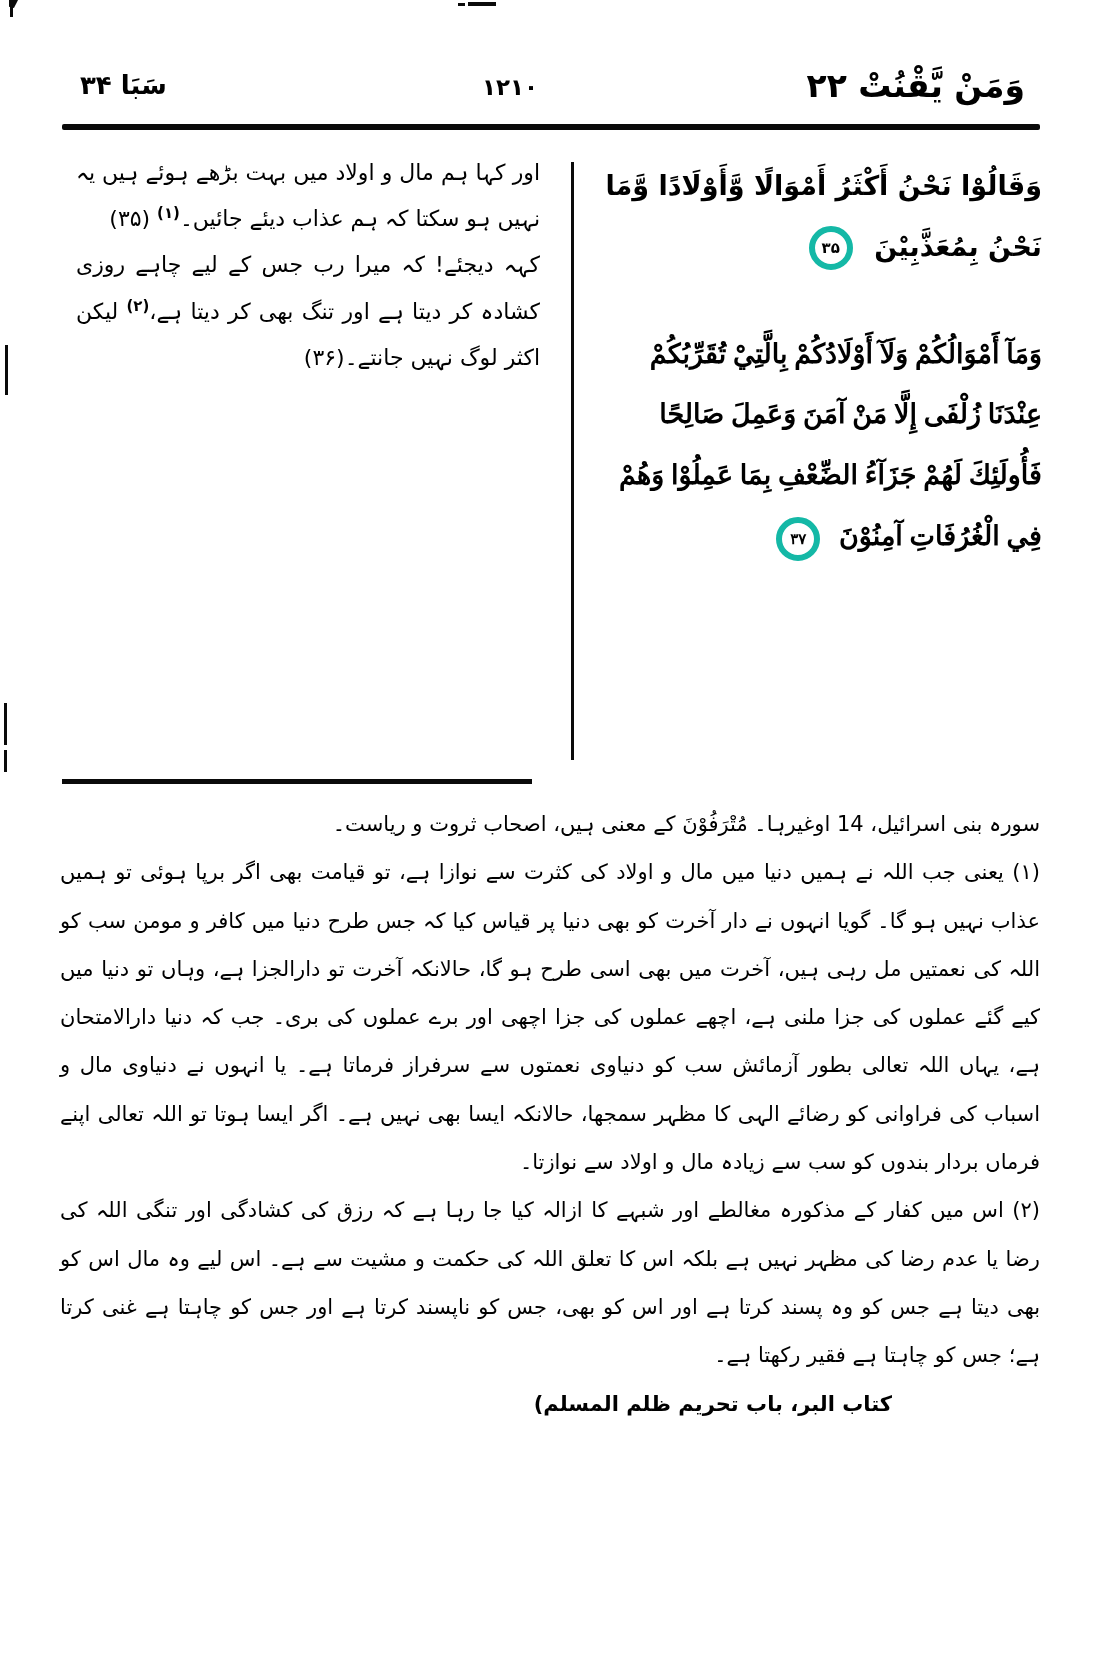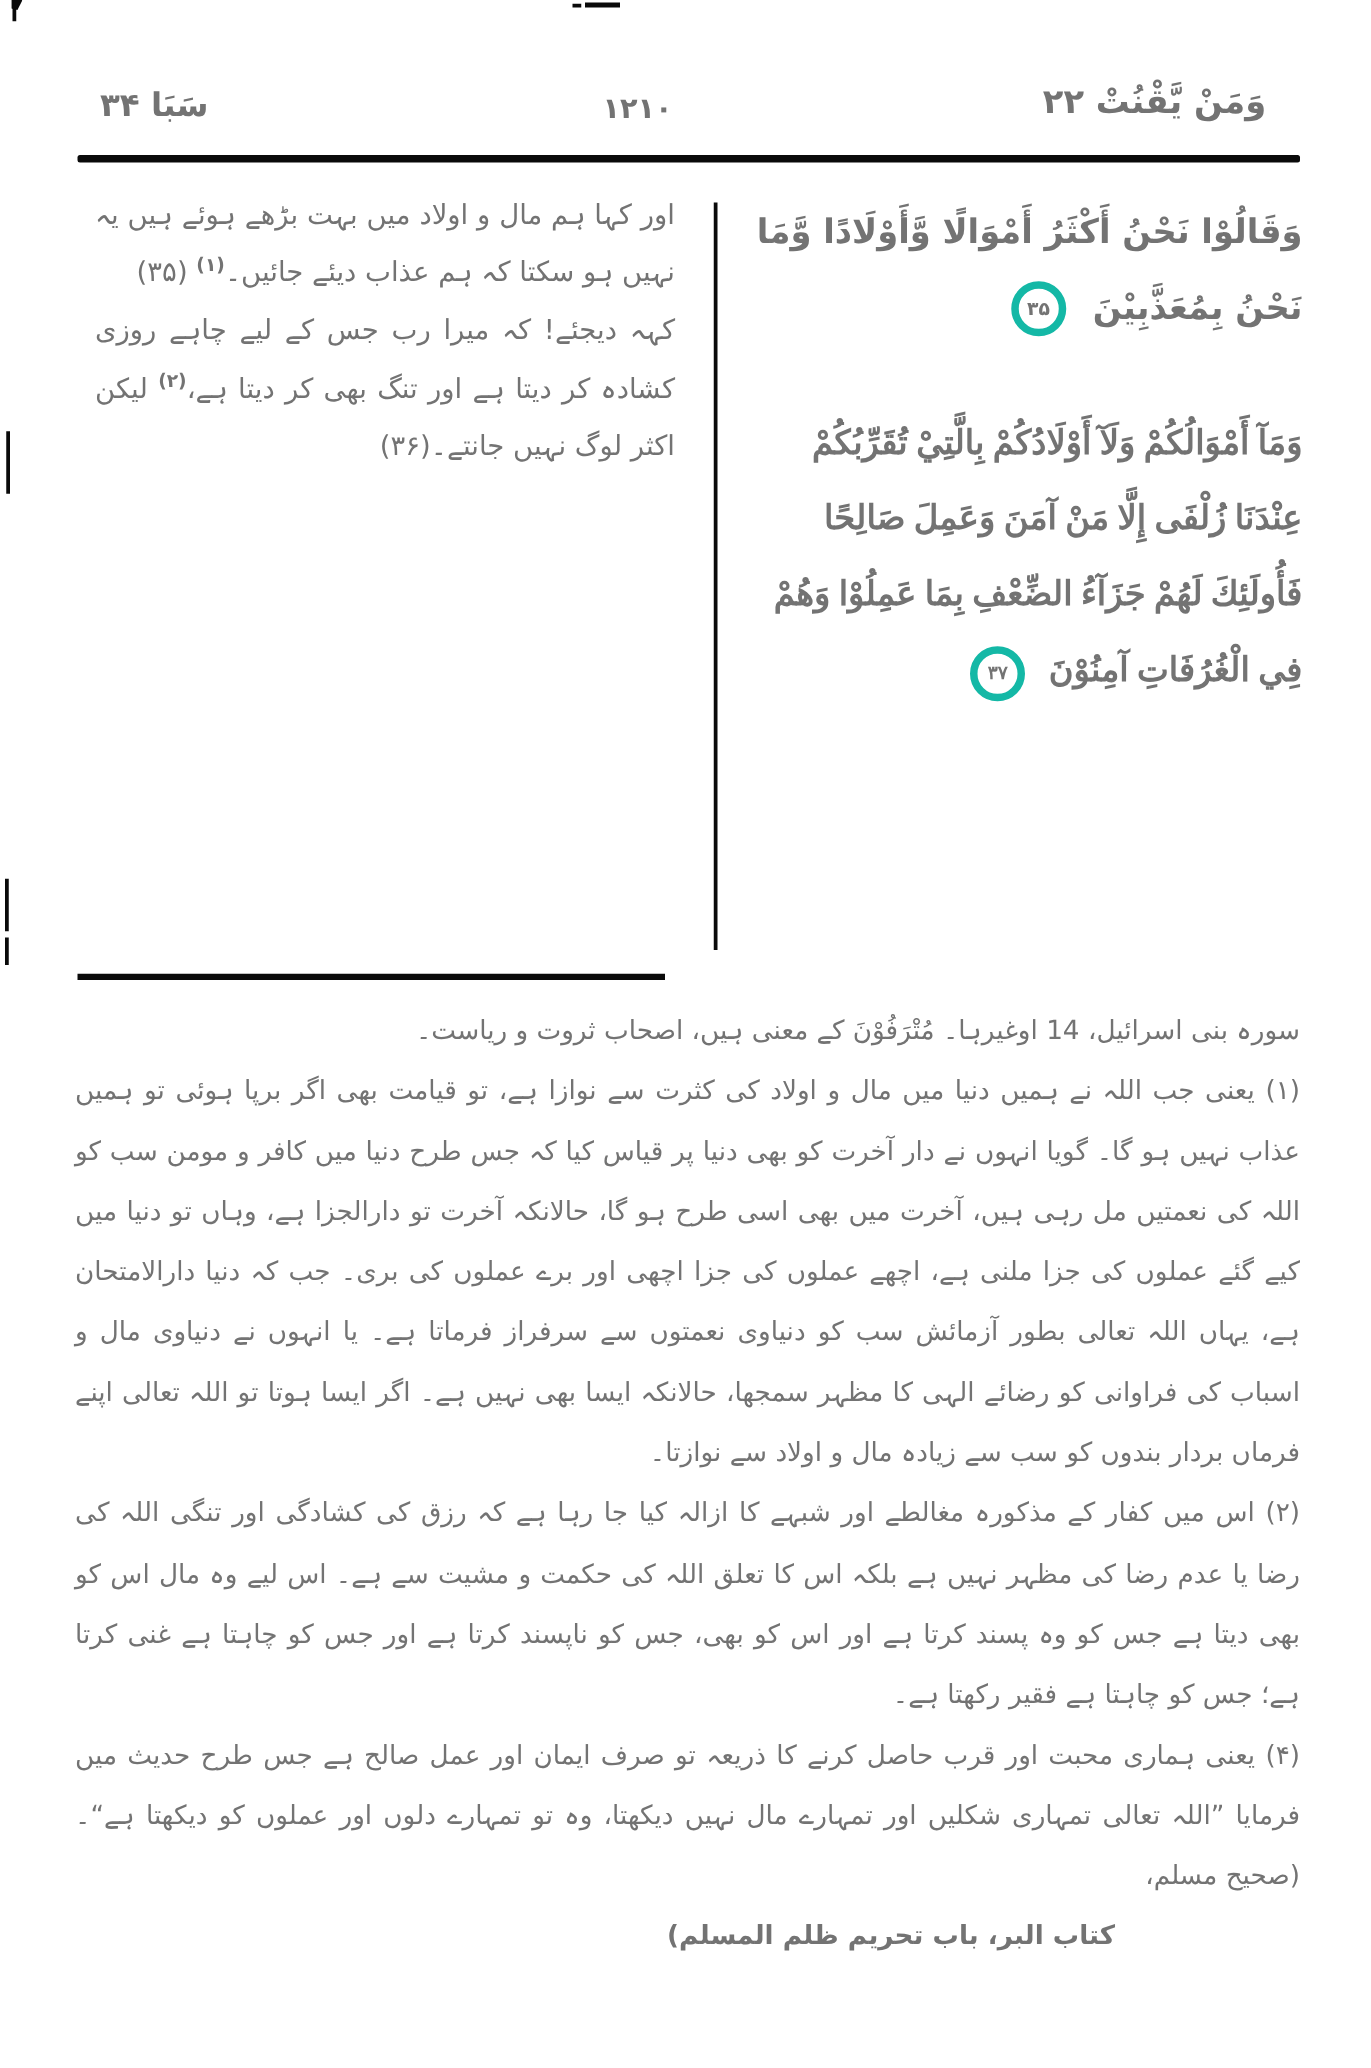--- a/index.html
+++ b/index.html
@@ -3,36 +3,36 @@
 <meta charset="utf-8">
 <style>
   html,body{margin:0;padding:0;background:#e8e8e8;}
   .page{
     position:relative;
     width:1097px;height:1654px;
     margin:0 auto;
     background:#ffffff;
     overflow:hidden;
     font-family:"DejaVu Sans",sans-serif;
-    color:#737373;
+    color:#000000;
     direction:rtl;
   }
   
   .art{position:absolute;background:#0a0a0a;}
   .art-corner-stem{left:10px;top:0;width:3px;height:17px;}
   .art-corner-flag{left:9px;top:0;width:9px;height:8px;clip-path:polygon(0 0,100% 0,55% 100%,0 85%);}
   .art-topdash-a{left:458px;top:3px;width:7px;height:3px;}
   .art-topdash-b{left:468px;top:2px;width:28px;height:4px;}
   .art-left-1{left:5px;top:345px;width:3px;height:50px;}
   .art-left-2{left:4px;top:703px;width:3px;height:42px;}
   .art-left-3{left:4px;top:750px;width:3px;height:22px;}
   
   .hdr-surah{position:absolute;left:80px;top:70px;font-size:26px;font-weight:bold;direction:rtl;}
   .hdr-page{position:absolute;left:455px;top:74px;width:110px;text-align:center;font-size:23px;font-weight:bold;}
-  .hdr-juz{position:absolute;right:84px;top:66px;font-size:27px;font-weight:bold;direction:rtl;}
+  .hdr-juz{position:absolute;right:72px;top:66px;font-size:33px;font-weight:bold;direction:rtl;}
   .hdr-rule{position:absolute;left:62px;top:124px;width:978px;height:6px;background:#0a0a0a;border-radius:2px;}
   
   .col-divider{position:absolute;left:571px;top:162px;width:3px;height:598px;background:#0a0a0a;}
   .translation{
     position:absolute;left:76px;top:150px;width:464px;
     font-size:22px;line-height:2.1;
     text-align:justify;text-align-last:right;
     direction:rtl;
   }
   .translation p{margin:0;}
@@ -106,18 +106,17 @@
       <span class="vnum"><span>۳۷</span></span>
     </div>
   </div>
 
   <div class="fn-rule"></div>
 
   <div class="footnotes">
     <p class="fn-intro">سورہ بنی اسرائیل، 14 اوغیرہا۔ مُتْرَفُوْنَ کے معنی ہیں، اصحاب ثروت و ریاست۔</p>
     <p>(۱) یعنی جب اللہ نے ہمیں دنیا میں مال و اولاد کی کثرت سے نوازا ہے، تو قیامت بھی اگر برپا ہوئی تو ہمیں عذاب نہیں ہو گا۔ گویا انہوں نے دار آخرت کو بھی دنیا پر قیاس کیا کہ جس طرح دنیا میں کافر و مومن سب کو اللہ کی نعمتیں مل رہی ہیں، آخرت میں بھی اسی طرح ہو گا، حالانکہ آخرت تو دارالجزا ہے، وہاں تو دنیا میں کیے گئے عملوں کی جزا ملنی ہے، اچھے عملوں کی جزا اچھی اور برے عملوں کی بری۔ جب کہ دنیا دارالامتحان ہے، یہاں اللہ تعالی بطور آزمائش سب کو دنیاوی نعمتوں سے سرفراز فرماتا ہے۔ یا انہوں نے دنیاوی مال و اسباب کی فراوانی کو رضائے الہی کا مظہر سمجھا، حالانکہ ایسا بھی نہیں ہے۔ اگر ایسا ہوتا تو اللہ تعالی اپنے فرماں بردار بندوں کو سب سے زیادہ مال و اولاد سے نوازتا۔</p>
     <p>(۲) اس میں کفار کے مذکورہ مغالطے اور شبہے کا ازالہ کیا جا رہا ہے کہ رزق کی کشادگی اور تنگی اللہ کی رضا یا عدم رضا کی مظہر نہیں ہے بلکہ اس کا تعلق اللہ کی حکمت و مشیت سے ہے۔ اس لیے وہ مال اس کو بھی دیتا ہے جس کو وہ پسند کرتا ہے اور اس کو بھی، جس کو ناپسند کرتا ہے اور جس کو چاہتا ہے غنی کرتا ہے؛ جس کو چاہتا ہے فقیر رکھتا ہے۔</p>
-    <p>(۴) یعنی ہماری محبت اور قرب حاصل کرنے کا ذریعہ تو صرف ایمان اور عمل صالح ہے جس طرح حدیث میں فرمایا ”اللہ تعالی تمہاری شکلیں اور تمہارے مال نہیں دیکھتا، وہ تو تمہارے دلوں اور عملوں کو دیکھتا ہے“۔ (صحیح مسلم،</p>
     <p class="fn-source">کتاب البر، باب تحریم ظلم المسلم)</p>
 
   </div>
 
 </div>
 
 </body></html>

